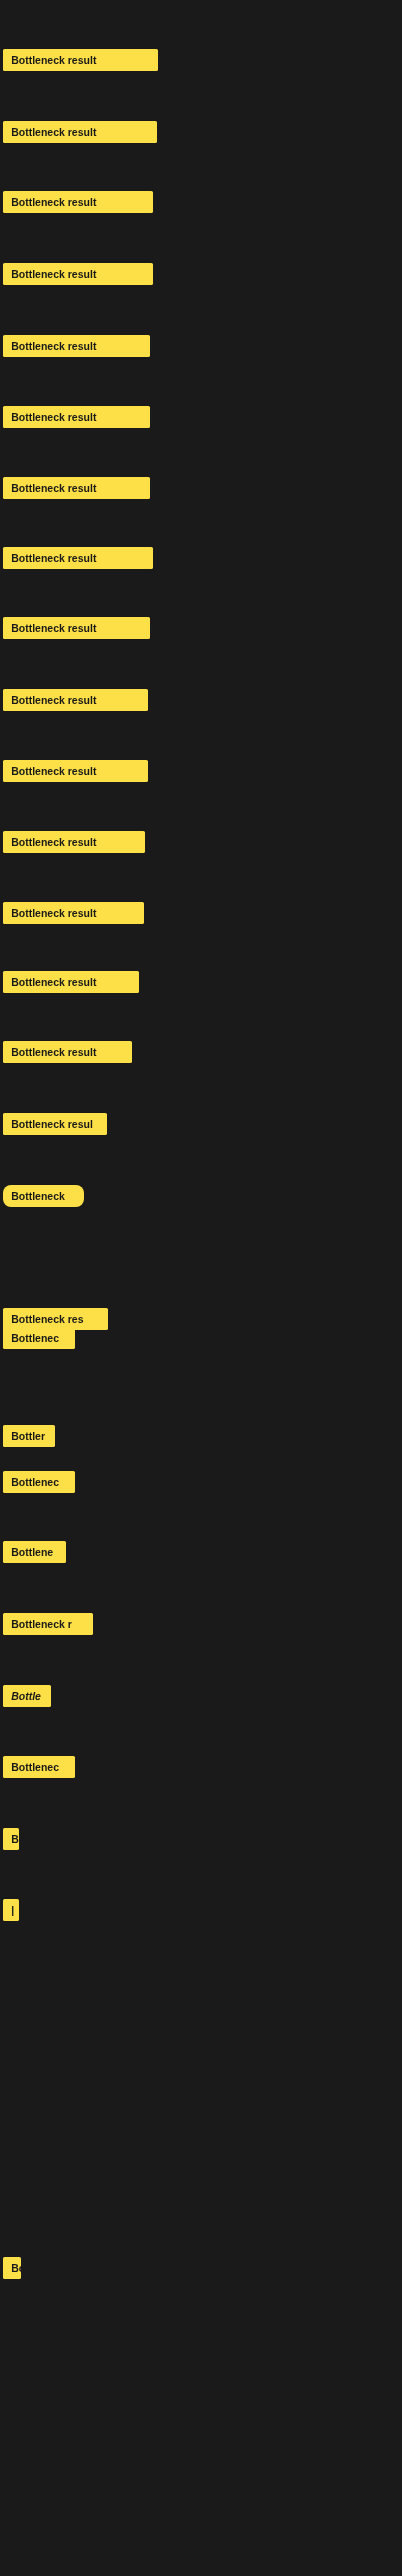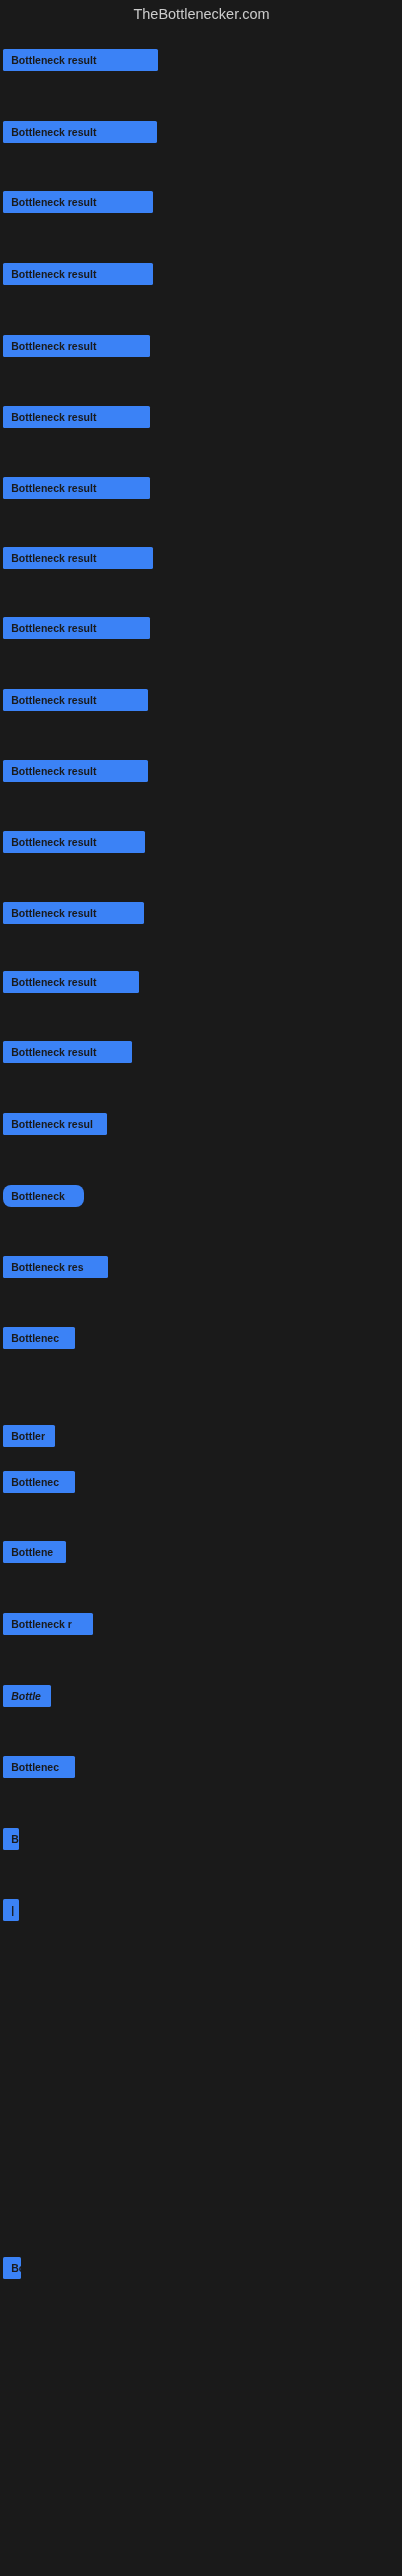--- a/index.html
+++ b/index.html
@@ -20,54 +20,53 @@
       text-align: center;
       color: #cccccc;
       font-size: 14.5px;
       padding: 6.4px 0 3.2px 0;
       font-weight: normal;
     }
 
     .bottleneck-item {
       margin: 3.2px 1.6px;
       padding: 4.8px 8px;
-      background-color: #3b82f6;
+      background-color: #fde047;
       color: #1a1a1a;
       font-size: 10.5px;
       font-weight: bold;
       display: inline-block;
       border-radius: 1.6px;
       white-space: nowrap;
       overflow: hidden;
     }
   </style>
 </head>
 <body>
 
 <div style="position: relative; width: 403px; height: 2576px;">
-  <div class="site-title">TheBottlenecker.com</div>
 
 <div class="bottleneck-item" style="position: absolute; top: 46px; left: 1.6px; max-width: 155px; width: 155px;">Bottleneck result</div>
     <div class="bottleneck-item" style="position: absolute; top: 118px; left: 1.6px; max-width: 154px; width: 154px;">Bottleneck result</div>
     <div class="bottleneck-item" style="position: absolute; top: 188px; left: 1.6px; max-width: 150px; width: 150px;">Bottleneck result</div>
     <div class="bottleneck-item" style="position: absolute; top: 260px; left: 1.6px; max-width: 150px; width: 150px;">Bottleneck result</div>
     <div class="bottleneck-item" style="position: absolute; top: 332px; left: 1.6px; max-width: 147px; width: 147px;">Bottleneck result</div>
     <div class="bottleneck-item" style="position: absolute; top: 403px; left: 1.6px; max-width: 147px; width: 147px;">Bottleneck result</div>
     <div class="bottleneck-item" style="position: absolute; top: 474px; left: 1.6px; max-width: 147px; width: 147px;">Bottleneck result</div>
     <div class="bottleneck-item" style="position: absolute; top: 544px; left: 1.6px; max-width: 150px; width: 150px;">Bottleneck result</div>
     <div class="bottleneck-item" style="position: absolute; top: 614px; left: 1.6px; max-width: 147px; width: 147px;">Bottleneck result</div>
     <div class="bottleneck-item" style="position: absolute; top: 686px; left: 1.6px; max-width: 145px; width: 145px;">Bottleneck result</div>
     <div class="bottleneck-item" style="position: absolute; top: 757px; left: 1.6px; max-width: 145px; width: 145px;">Bottleneck result</div>
     <div class="bottleneck-item" style="position: absolute; top: 828px; left: 1.6px; max-width: 142px; width: 142px;">Bottleneck result</div>
     <div class="bottleneck-item" style="position: absolute; top: 899px; left: 1.6px; max-width: 141px; width: 141px;">Bottleneck result</div>
     <div class="bottleneck-item" style="position: absolute; top: 968px; left: 1.6px; max-width: 136px; width: 136px;">Bottleneck result</div>
     <div class="bottleneck-item" style="position: absolute; top: 1038px; left: 1.6px; max-width: 129px; width: 129px;">Bottleneck result</div>
     <div class="bottleneck-item" style="position: absolute; top: 1110px; left: 1.6px; max-width: 122px; width: 104px;">Bottleneck resul</div>
     <div class="bottleneck-item" style="position: absolute; top: 1182px; left: 1.6px; max-width: 81px; width: 81px; border-radius: 8px;">Bottleneck</div>
-    <div class="bottleneck-item" style="position: absolute; top: 1253px; left: 1.6px; max-width: 105px; width: 105px;">Bottleneck res</div>
+    <div class="bottleneck-item" style="position: absolute; top: 1305px; left: 1.6px; max-width: 105px; width: 105px;">Bottleneck res</div>
     <div class="bottleneck-item" style="position: absolute; top: 1324px; left: 1.6px; max-width: 72px; width: 72px;">Bottlenec</div>
     <div class="bottleneck-item" style="position: absolute; top: 1396px; left: 1.6px; max-width: 52px; width: 52px; margin-top: 29px;">Bottler</div>
     <div class="bottleneck-item" style="position: absolute; top: 1468px; left: 1.6px; max-width: 72px; width: 72px;">Bottlenec</div>
     <div class="bottleneck-item" style="position: absolute; top: 1538px; left: 1.6px; max-width: 63px; width: 78px;">Bottlene</div>
     <div class="bottleneck-item" style="position: absolute; top: 1610px; left: 1.6px; max-width: 90px; width: 90px;">Bottleneck r</div>
     <div class="bottleneck-item" style="position: absolute; top: 1682px; left: 1.6px; max-width: 48px; width: 48px; font-style: italic;">Bottle</div>
     <div class="bottleneck-item" style="position: absolute; top: 1753px; left: 1.6px; max-width: 72px; width: 72px;">Bottlenec</div>
     <div class="bottleneck-item" style="position: absolute; top: 1825px; left: 1.6px; max-width: 14.5px; width: 14.5px;">B</div>
     <div class="bottleneck-item" style="position: absolute; top: 1896px; left: 1.6px; max-width: 8px; width: 8px;">|</div>
     <div class="bottleneck-item" style="position: absolute; top: 2254px; left: 1.6px; max-width: 17.7px; width: 17.7px;">Bo</div>

